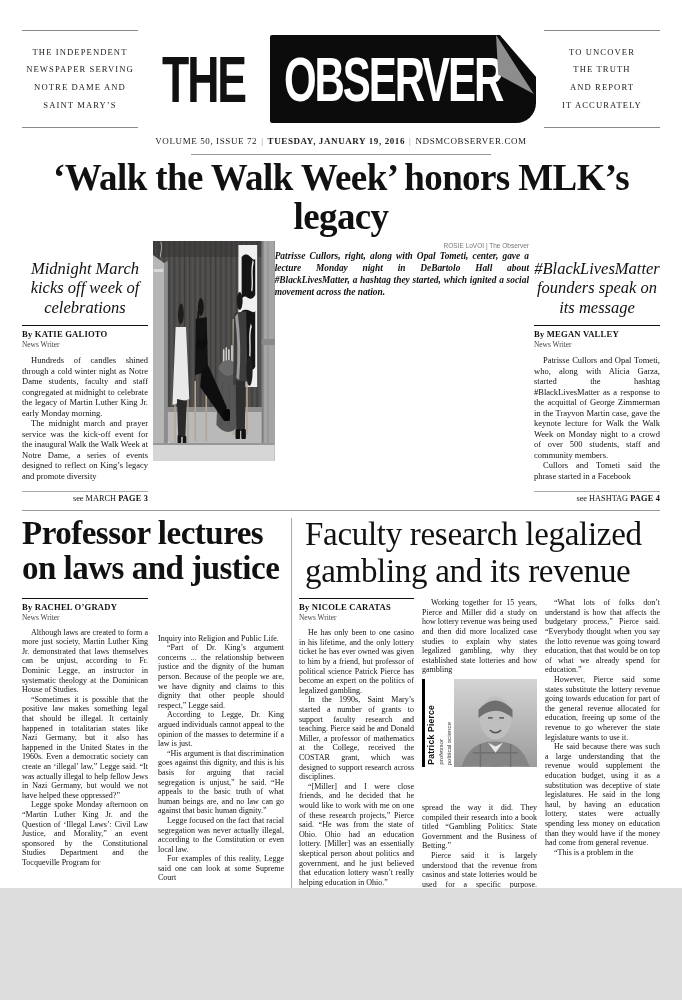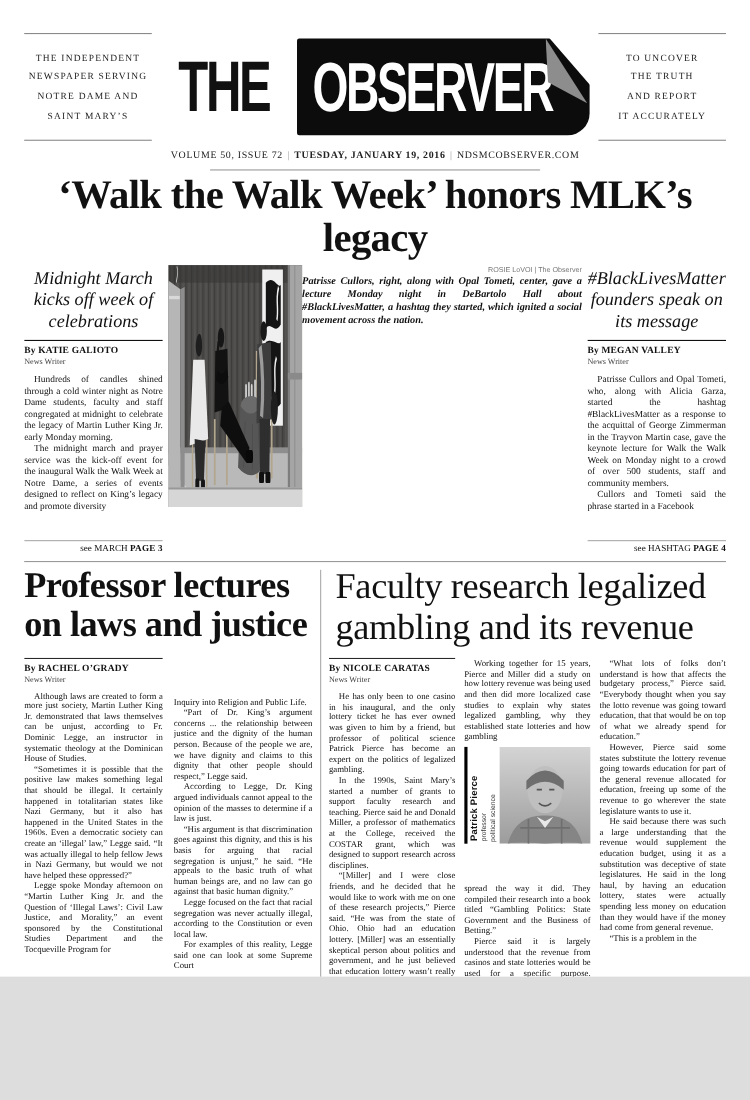--- a/index.html
+++ b/index.html
@@ -26,21 +26,21 @@
         clip-path:polygon(0 0,100% 0,100% 100%);}
   .folio{text-align:center;font-size:9px;letter-spacing:.6px;margin-top:8px;color:#222;}
   .folio .sep{color:#999;margin:0 4px;}
   .folio .date{font-weight:bold;}
   .center-rule{width:300px;margin:8px auto 4px;border-top:1px solid #999;}
   
   .main-headline{font-size:37px;font-weight:700;letter-spacing:-.6px;text-align:center;
                  margin:2px 0 4px;line-height:1.05;}
   .lead-row{display:flex;gap:5px;height:262px;}
   .lead-col{width:126px;position:relative;overflow:hidden;box-sizing:border-box;padding-bottom:17px;}
-  .subhead{font-style:italic;font-size:16.5px;line-height:1.2;text-align:center;margin:2px 0 7px;}
+  .subhead{font-style:italic;font-size:16.5px;line-height:1.2;text-align:center;margin:18px 0 7px;}
   .byline{border-top:1px solid #111;padding-top:3px;margin-bottom:6px;}
   .byline .name{display:block;font-weight:bold;font-size:8.6px;letter-spacing:.2px;}
   .byline .role{display:block;font-size:7.4px;color:#444;margin-top:1px;}
   .bodytext p{margin:0;font-size:8.5px;line-height:1.24;text-align:justify;text-indent:9px;}
   .bodytext p.cont{text-indent:0;margin-top:36px;}
   .jump{position:absolute;left:0;right:0;bottom:0;background:#fff;border-top:1px solid #aaa;
         text-align:right;font-size:8.3px;padding-top:2px;}
   .jump b{letter-spacing:.2px;}
   .lead-photo{width:376px;margin:0;display:flex;}
   .photo-svg{display:block;width:100%;height:220px;}
@@ -280,21 +280,21 @@
 
     <article class="article-gambling">
       <h2 class="h2-gambling"><span>Faculty research legalized</span><br><span>gambling and its revenue</span></h2>
       <div class="cols g-cols">
         <div class="col">
           <div class="byline">
             <span class="name">By NICOLE CARATAS</span>
             <span class="role">News Writer</span>
           </div>
           <div class="bodytext">
-            <p>He has only been to one casino in his inaugural, and the only lottery ticket he has ever owned was given to him by a friend, but professor of political science Patrick Pierce has become an expert on the politics of legalized gambling.</p>
+            <p>He has only been to one casino in his lifetime, and the only lottery ticket he has ever owned was given to him by a friend, but professor of political science Patrick Pierce has become an expert on the politics of legalized gambling.</p>
             <p>In the 1990s, Saint Mary’s started a number of grants to support faculty research and teaching. Pierce said he and Donald Miller, a professor of mathematics at the College, received the COSTAR grant, which was designed to support research across disciplines.</p>
             <p>“[Miller] and I were close friends, and he decided that he would like to work with me on one of these research projects,” Pierce said. “He was from the state of Ohio. Ohio had an education lottery. [Miller] was an essentially skeptical person about politics and government, and he just believed that education lottery wasn’t really helping education in Ohio.”</p>
           </div>
         </div>
         <div class="col">
           <div class="bodytext">
             <p>Working together for 15 years, Pierce and Miller did a study on how lottery revenue was being used and then did more localized case studies to explain why states legalized gambling, why they established state lotteries and how gambling</p>
           </div>
           <div class="inset">
             <div class="inset-bar"></div>

